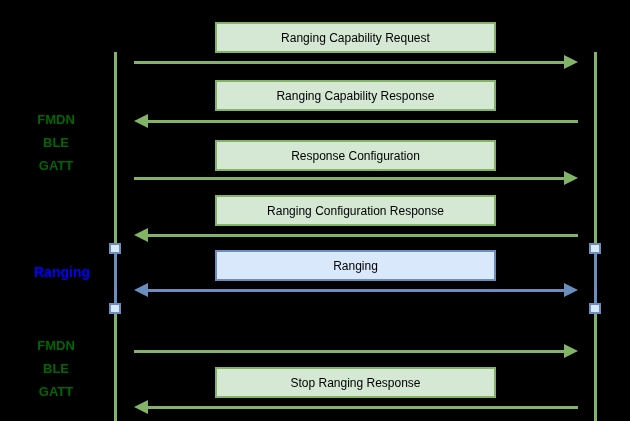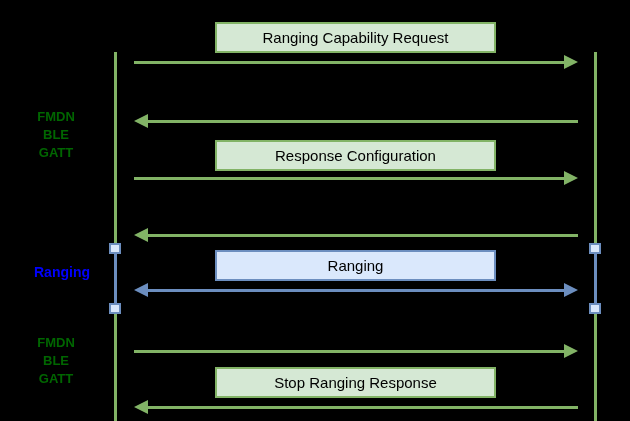--- a/index.html
+++ b/index.html
@@ -13,21 +13,21 @@
     position:absolute; top:52px; height:369px; width:3px;
     background:var(--green-stroke,#82b366);
   }
   .lifeline.left  { left:114px; }
   .lifeline.right { left:594px; }
   
   .msg-box {
     position:absolute; left:215px; width:281px; height:31px;
     box-sizing:border-box; border:2px solid;
     display:flex; align-items:center; justify-content:center;
-    font-size:15px; color:#000;
+    font-size:12px; color:#000;
   }
   .msg-box.green { background:var(--green-fill,#d5e8d4); border-color:var(--green-stroke,#82b366); }
   .msg-box.blue  { background:var(--blue-fill,#dae8fc);  border-color:var(--blue-stroke,#6c8ebf); }
   
   .arrow { position:absolute; left:134px; width:444px; height:14px; }
   .arrow .line { position:absolute; top:5.5px; height:3px; }
   .arrow.green .line { background:var(--green-stroke,#82b366); }
   .arrow.blue  .line { background:var(--blue-stroke,#6c8ebf); }
   .arrow.dir-right .line { left:0;    right:11px; }
   .arrow.dir-left  .line { left:11px; right:0; }
@@ -46,21 +46,21 @@
   .act-cap {
     position:absolute; width:12px; height:11px; box-sizing:border-box;
     background:var(--blue-fill,#dae8fc); border:2px solid var(--blue-stroke,#6c8ebf);
   }
   .act-line { position:absolute; width:3px; top:253px; height:50px; background:var(--blue-stroke,#6c8ebf); }
   
   .side-label {
     position:absolute; text-align:center; font-weight:bold;
     white-space:pre-line;
   }
-  .side-label.green { left:10px; width:92px; font-size:13px; line-height:18px; color:var(--label-green,#006600); }
+  .side-label.green { left:10px; width:92px; font-size:13px; line-height:23px; color:var(--label-green,#006600); }
   .side-label.blue  { left:10px; width:104px; font-size:14px; line-height:15px; color:var(--label-blue,#0000ff); }
   #g1 { top:108px; }
   #g2 { top:265px; }
   #g3 { top:334px; }
 </style>
 </head>
 <body>
 
 <div class="canvas">
 
@@ -74,31 +74,33 @@
   <div id="g3" class="side-label green">FMDN
 BLE
 GATT</div>
 
   <div class="msg-box green" style="top:22px">Ranging Capability Request</div>
   <div class="arrow green dir-right" style="top:55px">
     <div class="line"></div>
     <div class="head to-right"></div>
   </div>
 
+  <div class="msg-box green" style="top:80px">Ranging Capability Response</div>
   <div class="arrow green dir-left" style="top:114px">
     <div class="line"></div>
     <div class="head to-left"></div>
   </div>
 
   <div class="msg-box green" style="top:140px">Response Configuration</div>
   <div class="arrow green dir-right" style="top:171px">
     <div class="line"></div>
     <div class="head to-right"></div>
   </div>
 
+  <div class="msg-box green" style="top:195px">Ranging Configuration Response</div>
   <div class="arrow green dir-left" style="top:228px">
     <div class="line"></div>
     <div class="head to-left"></div>
   </div>
 
   <div class="msg-box blue" style="top:250px">Ranging</div>
   <div class="arrow blue dir-both" style="top:283px">
     <div class="line"></div>
     <div class="head to-left"></div>
     <div class="head to-right"></div>

